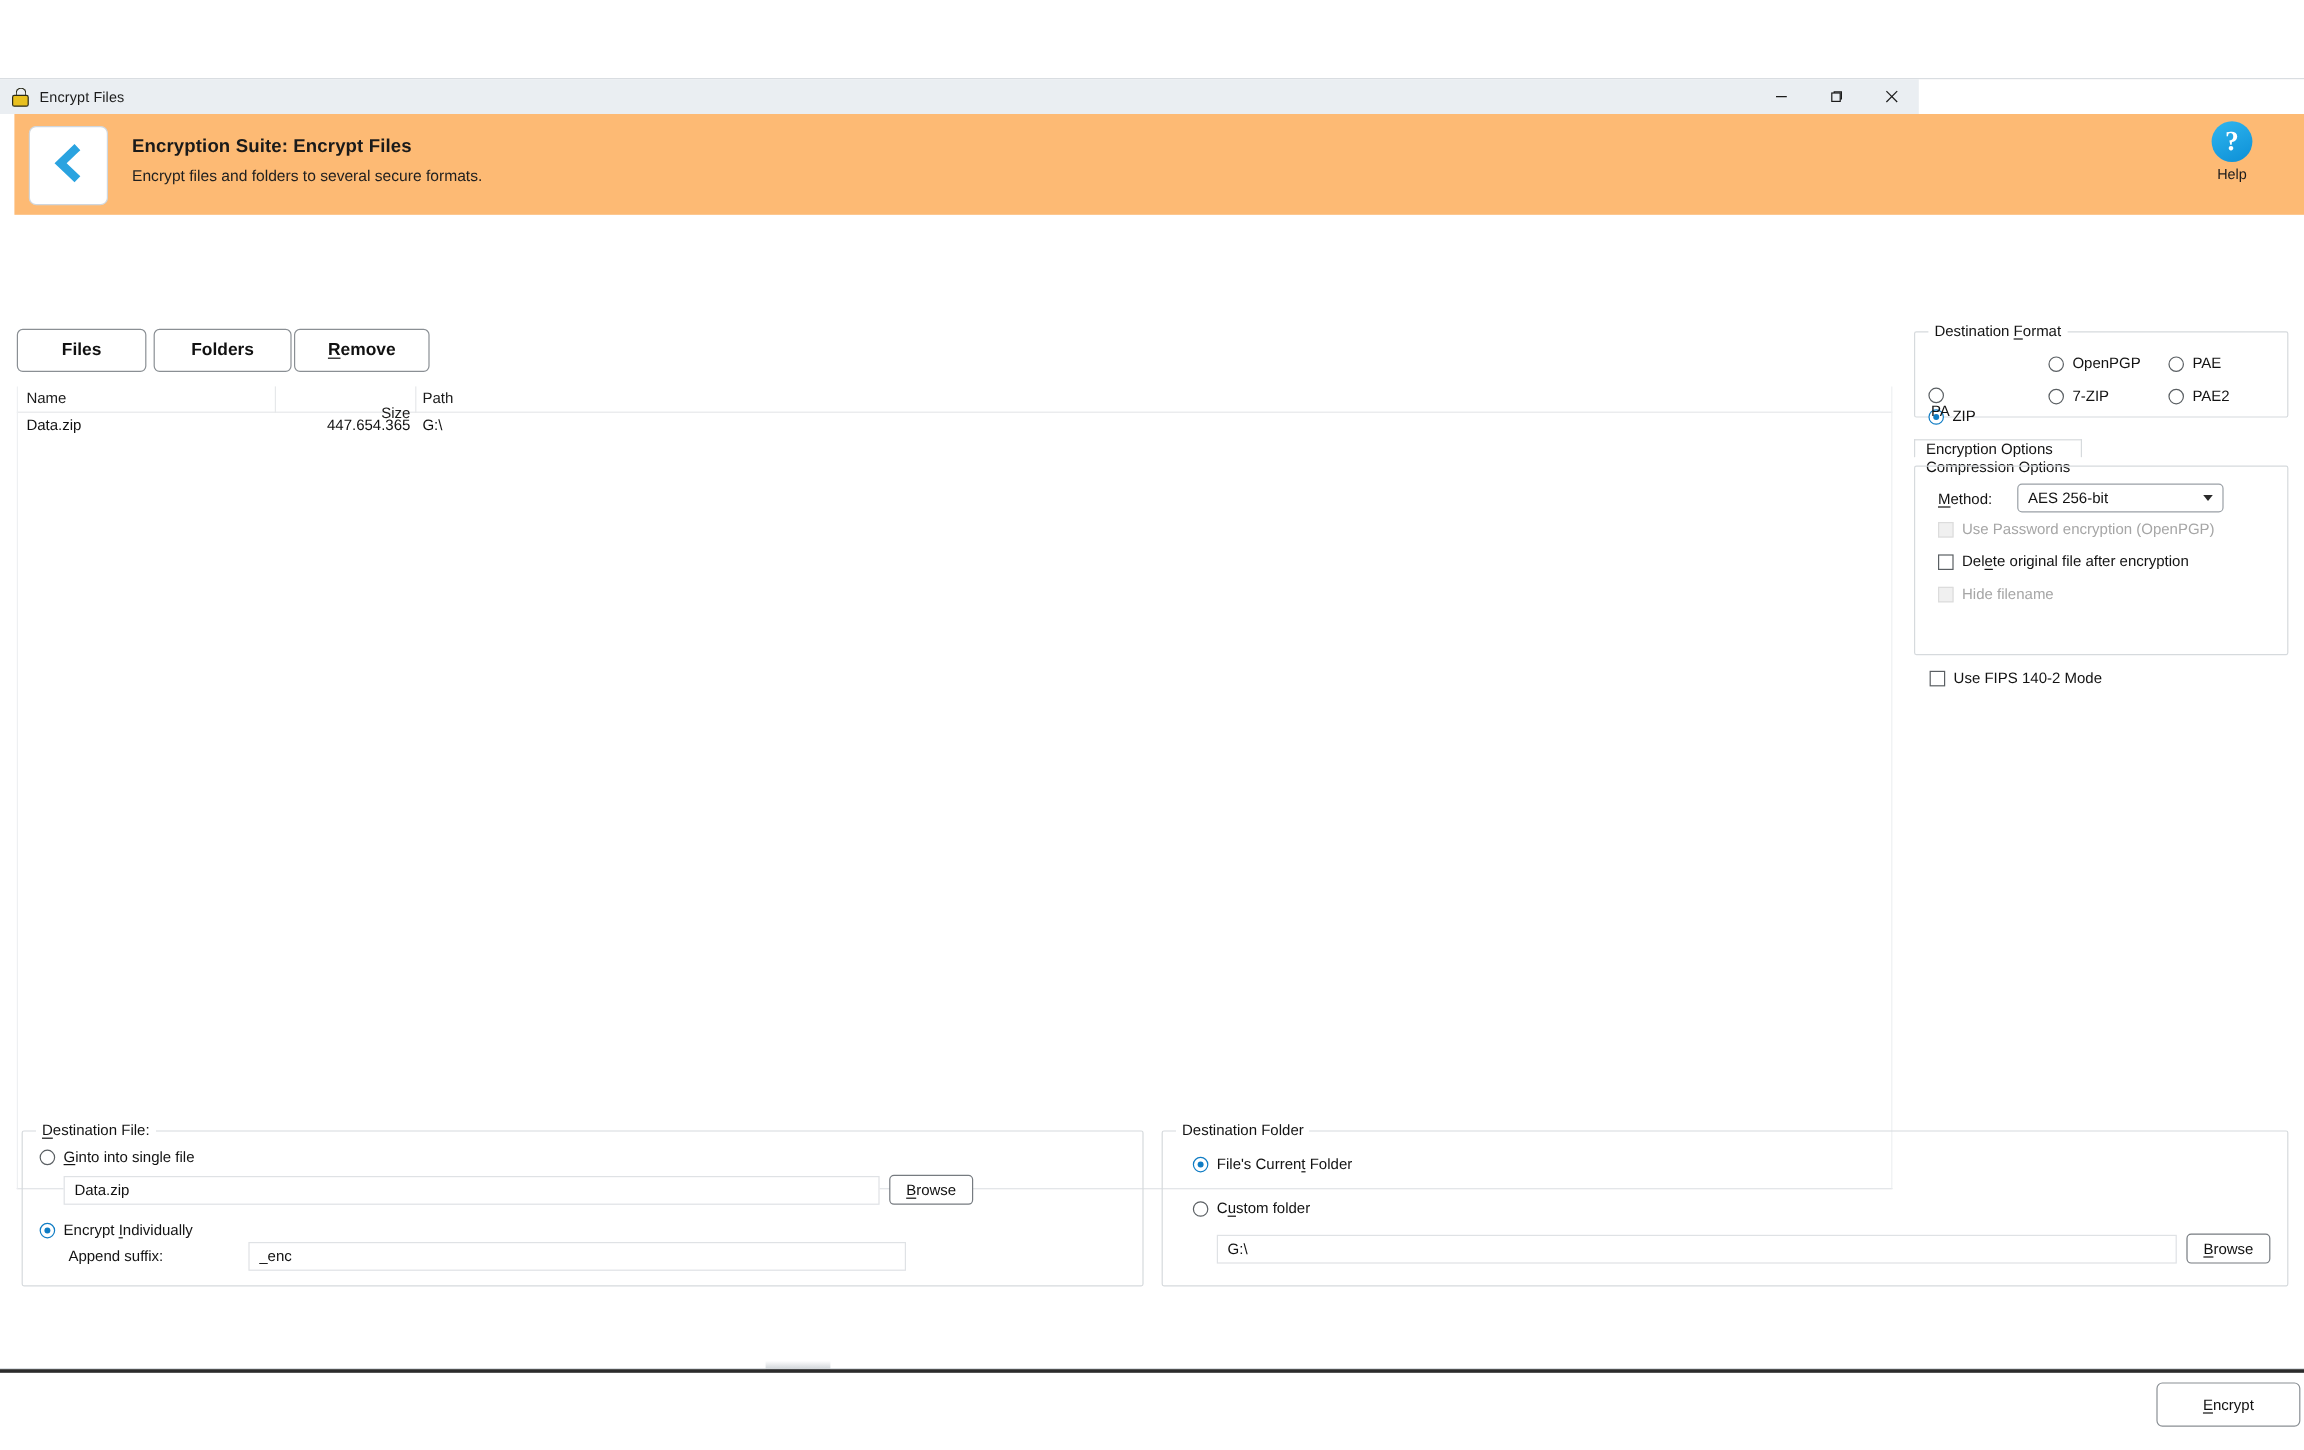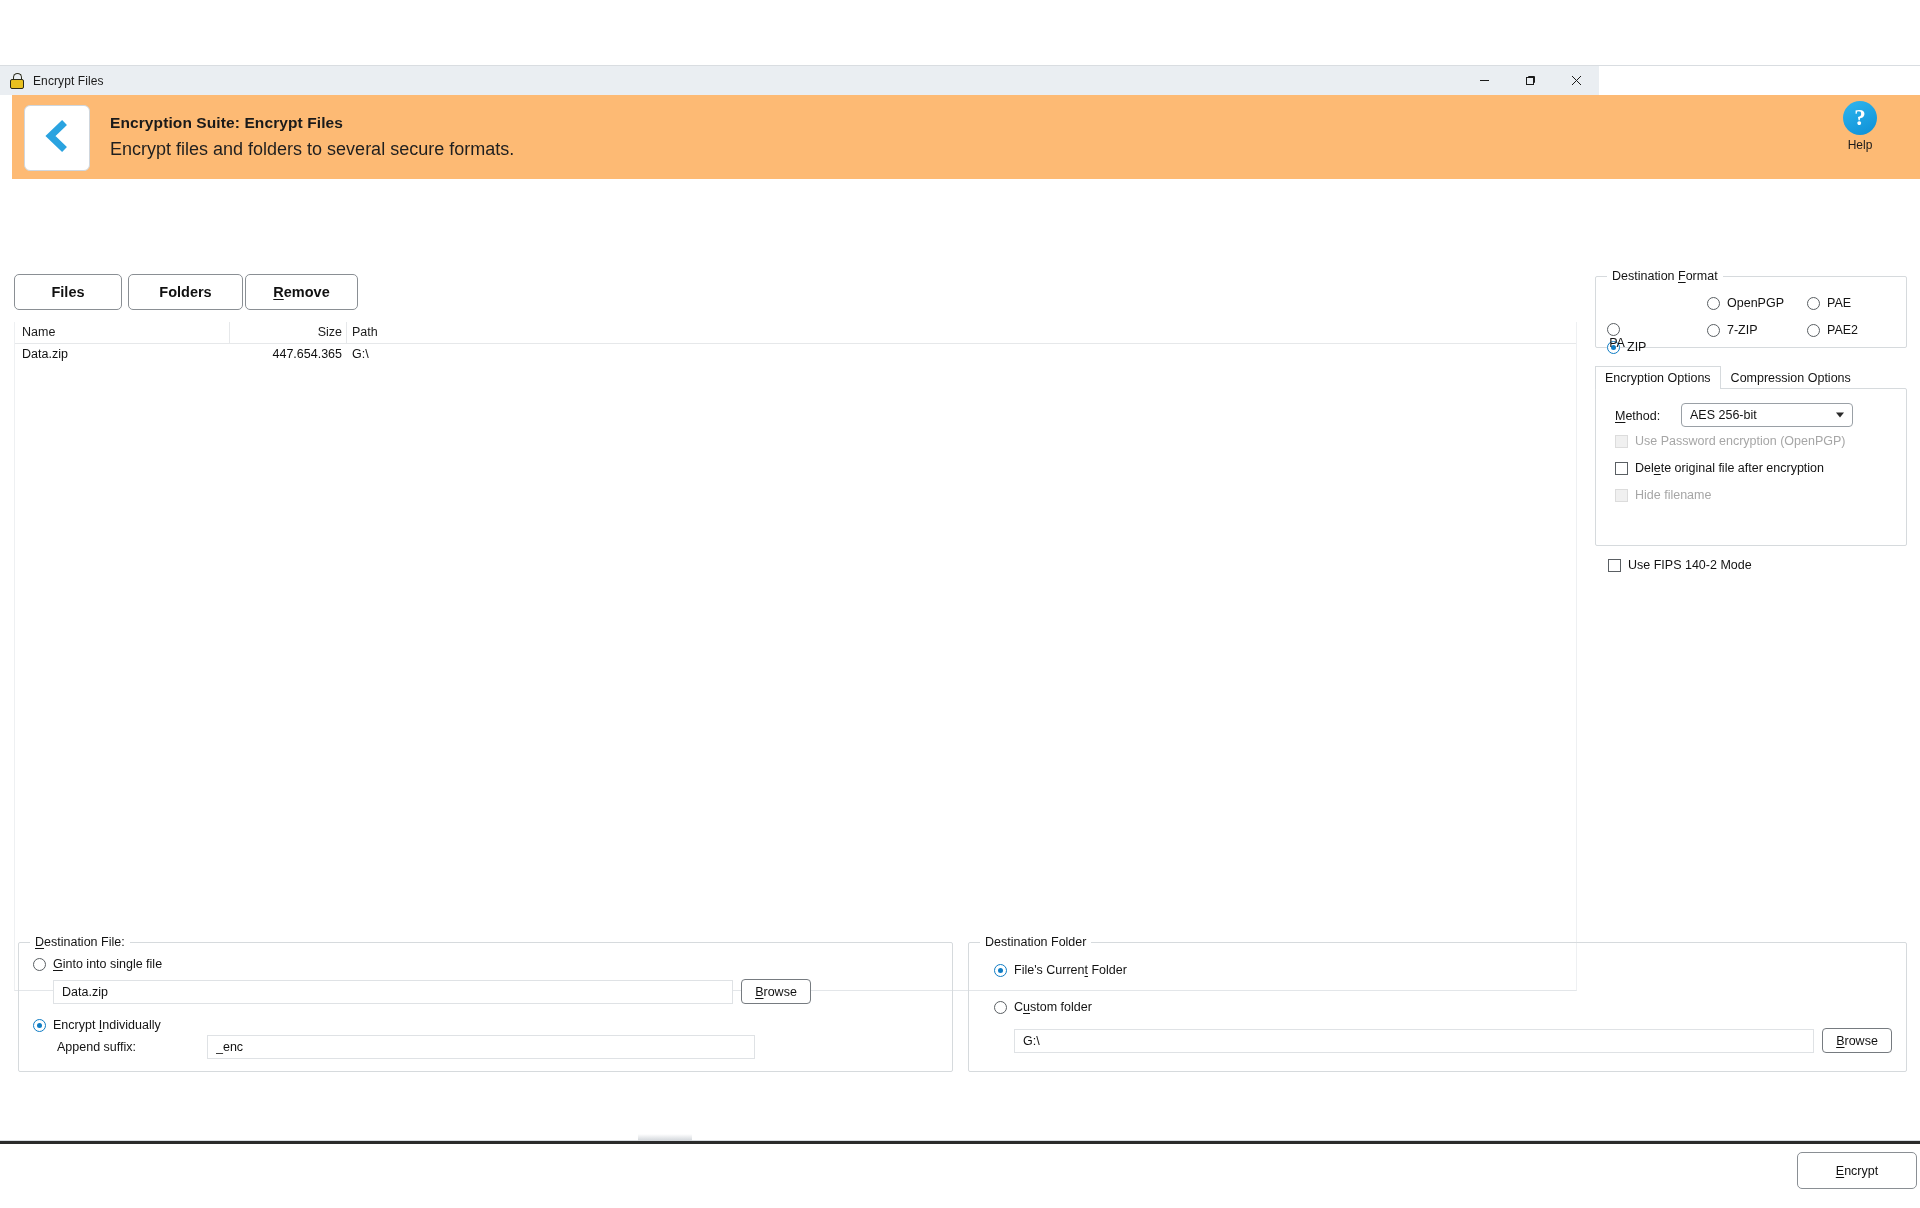--- a/index.html
+++ b/index.html
@@ -98,21 +98,21 @@
     position: absolute;
     left: 98px; top: 19px;
     font-size: 15.5px;
     font-weight: bold;
     color: #1a1a1a;
     letter-spacing: .1px;
   }
   .header-sub {
     position: absolute;
     left: 98px; top: 44px;
-    font-size: 18px;
+    font-size: 13px;
     color: #1f1f1f;
   }
   .help-wrap {
     position: absolute;
     right: 40px; top: 6px;
     width: 64px;
     text-align: center;
     cursor: pointer;
   }
   .help-circle {
@@ -166,21 +166,21 @@
   .list-head {
     position: absolute;
     left: 0; top: 0;
     width: 1563px; height: 22px;
     border-bottom: 1px solid #e6e8ea;
     font-size: 12.5px;
     color: #1b1b1b;
   }
   .list-head .th { position: absolute; top: 3px; }
   .th-name { left: 8px; }
-  .th-size { left: 250px; width: 78px; text-align: right; }
+  .th-size { left: 250px; width: 78px; text-align: right; margin-top: 12px; }
   .th-path { left: 338px; }
   .col-sep {
     position: absolute;
     top: 0; width: 1px; height: 22px;
     background: #e6e8ea;
   }
   .list-row {
     position: absolute;
     left: 0; top: 22px;
     width: 1563px; height: 22px;
@@ -256,20 +256,21 @@
   }
   .check.disabled, .radio.disabled { color: #a6a6a6; cursor: default; }
   .check.disabled .mark { border-color: #dcdcdc; background: #f0f0f0; }
 
   
   .tabstrip {
     position: absolute;
     left: 0; top: 0;
     height: 23px;
     display: flex;
+    flex-direction: column;
   }
   .tab {
     height: 23px;
     padding: 0 9px;
     font-size: 12.5px;
     color: #131313;
     display: flex; align-items: center;
     border: 1px solid transparent;
     border-bottom: none;
     cursor: pointer;

